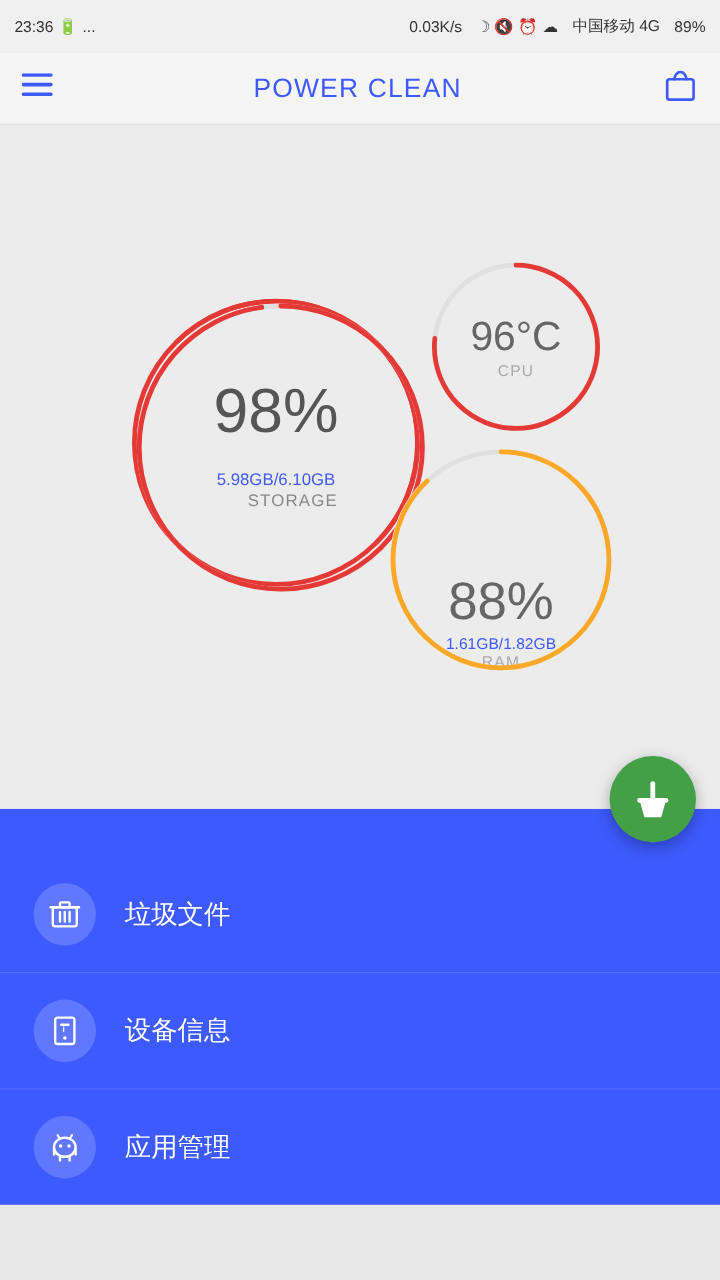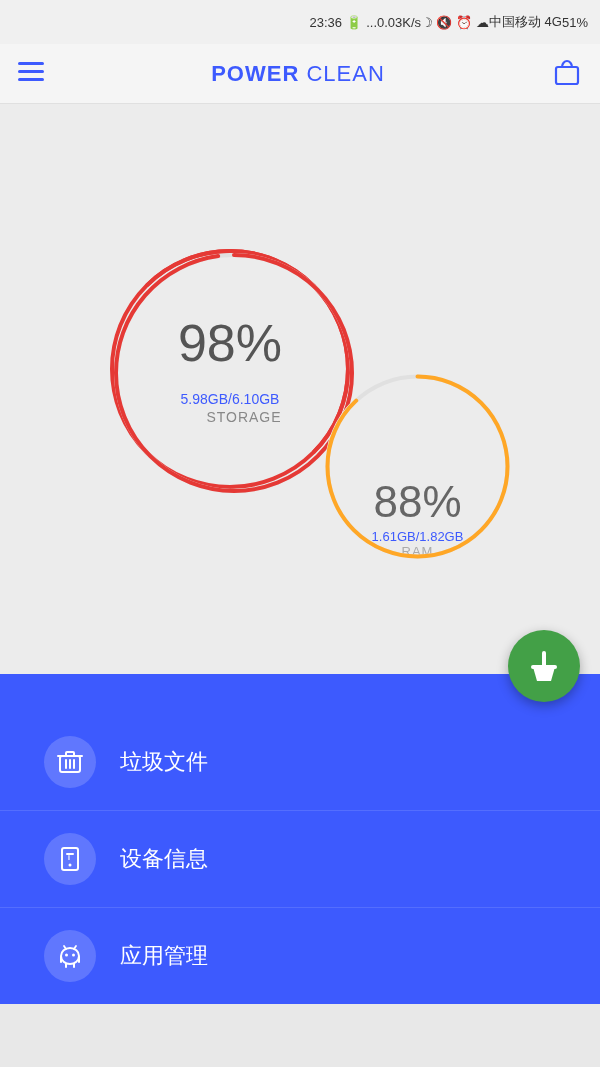--- a/index.html
+++ b/index.html
@@ -11,27 +11,27 @@
       background: #e8e8e8;
     }
 
     
     .status-bar {
       width: 100%;
       height: 44px;
       background: #f0f0f0;
       display: flex;
       align-items: center;
-      justify-content: flex-end;
+      justify-content: space-between;
       padding: 0 12px;
       font-size: 13px;
       color: #333;
     }
     .status-left { display: flex; align-items: center; gap: 4px; }
-    .status-right { display: flex; align-items: center; gap: 0; }
+    .status-right { display: flex; align-items: center; gap: 12px; }
 
     
     .top-nav {
       width: 100%;
       height: 60px;
       background: #f5f5f5;
       display: flex;
       align-items: center;
       justify-content: space-between;
       padding: 0 18px;
@@ -188,21 +188,21 @@
     
     .bottom-menu {
       width: 100%;
       background: #3d5afe;
       padding-top: 40px;
       flex: 1;
     }
     .menu-item {
       display: flex;
       align-items: center;
-      padding: 22px 44px;
+      padding: 22px 28px;
       border-bottom: 1px solid rgba(255,255,255,0.12);
       cursor: pointer;
     }
     .menu-item:last-child { border-bottom: none; }
     .menu-icon-circle {
       width: 52px;
       height: 52px;
       border-radius: 50%;
       background: rgba(255,255,255,0.18);
       display: flex;
@@ -230,34 +230,34 @@
 <div class="status-bar">
   <div class="status-left">
     <span>23:36</span>
     <span style="color:#4caf50;">🔋</span>
     <span>...</span>
   </div>
   <div class="status-right">
     <span>0.03K/s</span>
     <span>☽ 🔇 ⏰ ☁</span>
     <span>中国移动 4G</span>
-    <span>51%</span>
+    <span>89%</span>
   </div>
 </div>
 
 <div class="top-nav">
   <div style="cursor:pointer;">
     <svg width="26" height="20" viewBox="0 0 26 20" fill="none">
       <rect y="0" width="26" height="3" rx="1.5" fill="#3d5afe"></rect>
       <rect y="8" width="26" height="3" rx="1.5" fill="#3d5afe"></rect>
       <rect y="16" width="26" height="3" rx="1.5" fill="#3d5afe"></rect>
     </svg>
   </div>
   <div class="nav-title">
-    <span style="font-weight:700;">POWER</span><span style="font-weight:300;"> CLEAN</span>
+    <span style="font-weight:400;">POWER</span><span style="font-weight:300;"> CLEAN</span>
   </div>
   <div style="cursor:pointer;">
     <svg width="30" height="30" viewBox="0 0 30 30" fill="none">
       <rect x="4" y="10" width="22" height="17" rx="2" stroke="#3d5afe" stroke-width="2.2" fill="none"></rect>
       <path d="M10 10 C10 6.5 12.5 4 15 4 C17.5 4 20 6.5 20 10" stroke="#3d5afe" stroke-width="2.2" fill="none" stroke-linecap="round"></path>
     </svg>
   </div>
 </div>
 
 <div class="main-area">
@@ -268,20 +268,28 @@
         <circle cx="124" cy="124" r="118" fill="none" stroke="#e0e0e0" stroke-width="4"></circle>
         <circle cx="124" cy="124" r="118" fill="none" stroke="#e53935" stroke-width="4" stroke-dasharray="740" stroke-dashoffset="14.8" stroke-linecap="round" transform="rotate(-90 124 124)"></circle>
       </svg>
       <span class="circle-percent-large">98%</span>
       <span class="circle-sub-used">
         <span>5.98GB</span>/<span>6.10GB</span>
       </span>
       <span class="circle-label">STORAGE</span>
     </div>
 
+    <div class="circle-cpu">
+      <svg width="148" height="148" viewBox="0 0 148 148" style="position:absolute;top:-4px;left:-4px;">
+        <circle cx="74" cy="74" r="68" fill="none" stroke="#e0e0e0" stroke-width="4"></circle>
+        <circle cx="74" cy="74" r="68" fill="none" stroke="#e53935" stroke-width="4" stroke-dasharray="427" stroke-dashoffset="100" stroke-linecap="round" transform="rotate(-90 74 74)"></circle>
+      </svg>
+      <span class="circle-percent-medium">96°C</span>
+      <span class="circle-label-sm">CPU</span>
+    </div>
 
     <div class="circle-ram">
       <svg width="193" height="193" viewBox="0 0 193 193" style="position:absolute;top:-4px;left:-4px;">
         <circle cx="96.5" cy="96.5" r="90" fill="none" stroke="#e0e0e0" stroke-width="4"></circle>
         <circle cx="96.5" cy="96.5" r="90" fill="none" stroke="#ffa726" stroke-width="4" stroke-dasharray="565" stroke-dashoffset="67.8" stroke-linecap="round" transform="rotate(-90 96.5 96.5)"></circle>
       </svg>
       <span class="circle-percent-ram">88%</span>
       <span class="circle-sub-ram">
         <span>1.61GB</span>/<span>1.82GB</span>
       </span>

